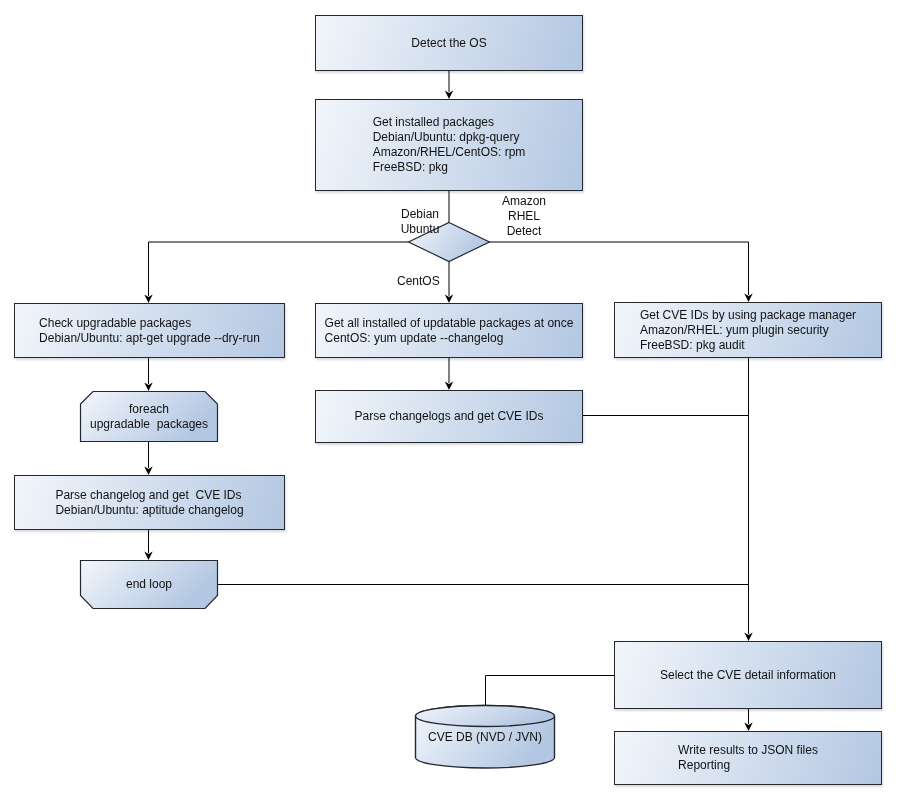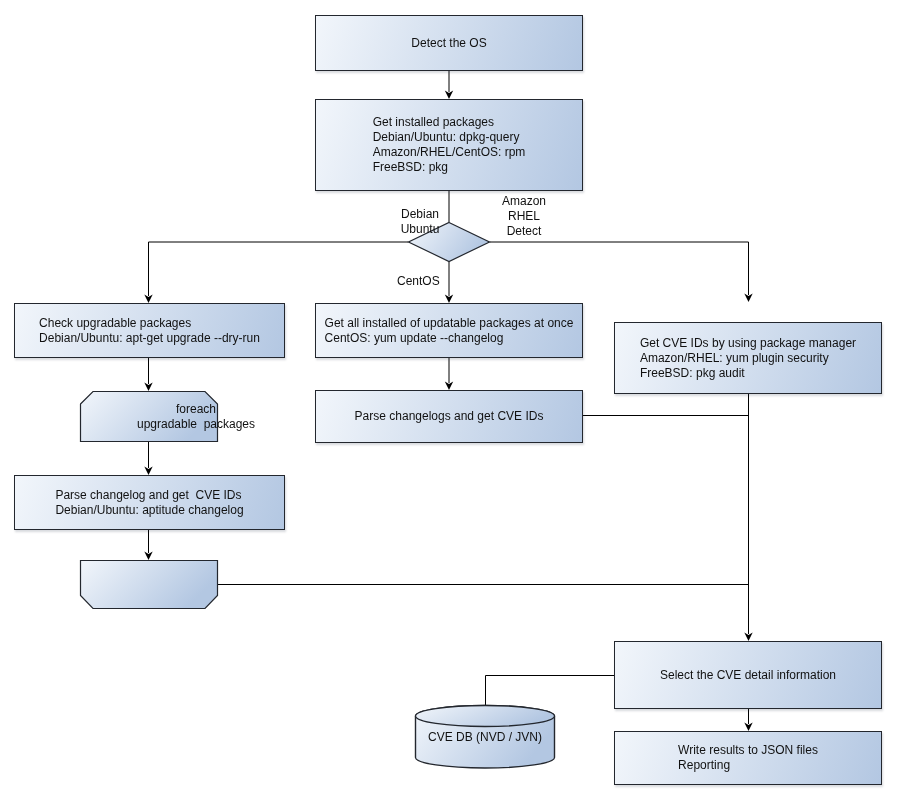--- a/index.html
+++ b/index.html
@@ -130,40 +130,43 @@
 
   <div class="node rect" style="left:315px; top:303px; width:268px; height:55px;">
     <span>Get all installed of updatable packages at once
 CentOS: yum update --changelog</span>
   </div>
 
   <div class="node rect" style="left:315px; top:390px; width:268px; height:53px;">
     <span>Parse changelogs and get CVE IDs</span>
   </div>
 
-  <div class="node rect" style="left:614px; top:302px; width:268px; height:72px;margin-top:20px;">
+  <div class="node rect" style="left:614px; top:302px; width:268px; height:56px;">
     <span>Get CVE IDs by using package manager
 Amazon/RHEL: yum plugin security
 FreeBSD: pkg audit</span>
   </div>
 
   <div class="node rect" style="left:614px; top:641px; width:268px; height:68px;">
     <span>Select the CVE detail information</span>
   </div>
 
   <div class="node rect" style="left:614px; top:731px; width:268px; height:54px;">
     <span>Write results to JSON files
 Reporting</span>
   </div>
 
-  <div class="overlay-label" style="left:80px; top:391px; width:138px; height:51px;padding-left:47px;">
+  <div class="overlay-label" style="left:80px; top:391px; width:138px; height:51px;">
     <span>foreach
 upgradable  packages</span>
   </div>
 
+  <div class="overlay-label" style="left:80px; top:560px; width:138px; height:48px;">
+    <span>end loop</span>
+  </div>
 
   <div class="overlay-label" style="left:415px; top:712px; width:140px; height:50px;">
     <span>CVE DB (NVD / JVN)</span>
   </div>
 
   <div class="edge-label centered" style="left:374px; top:207px;margin-left:46px;">
     <span>Debian
 Ubuntu</span>
   </div>
 

